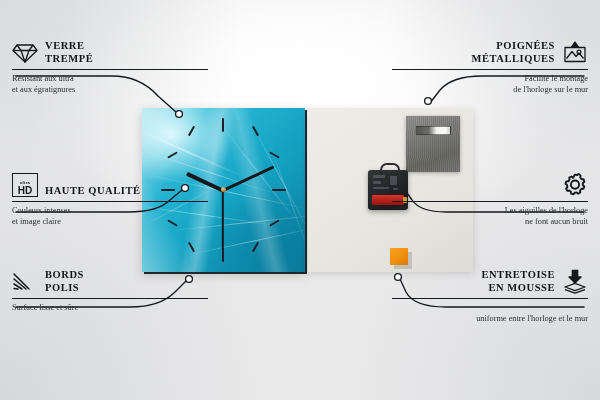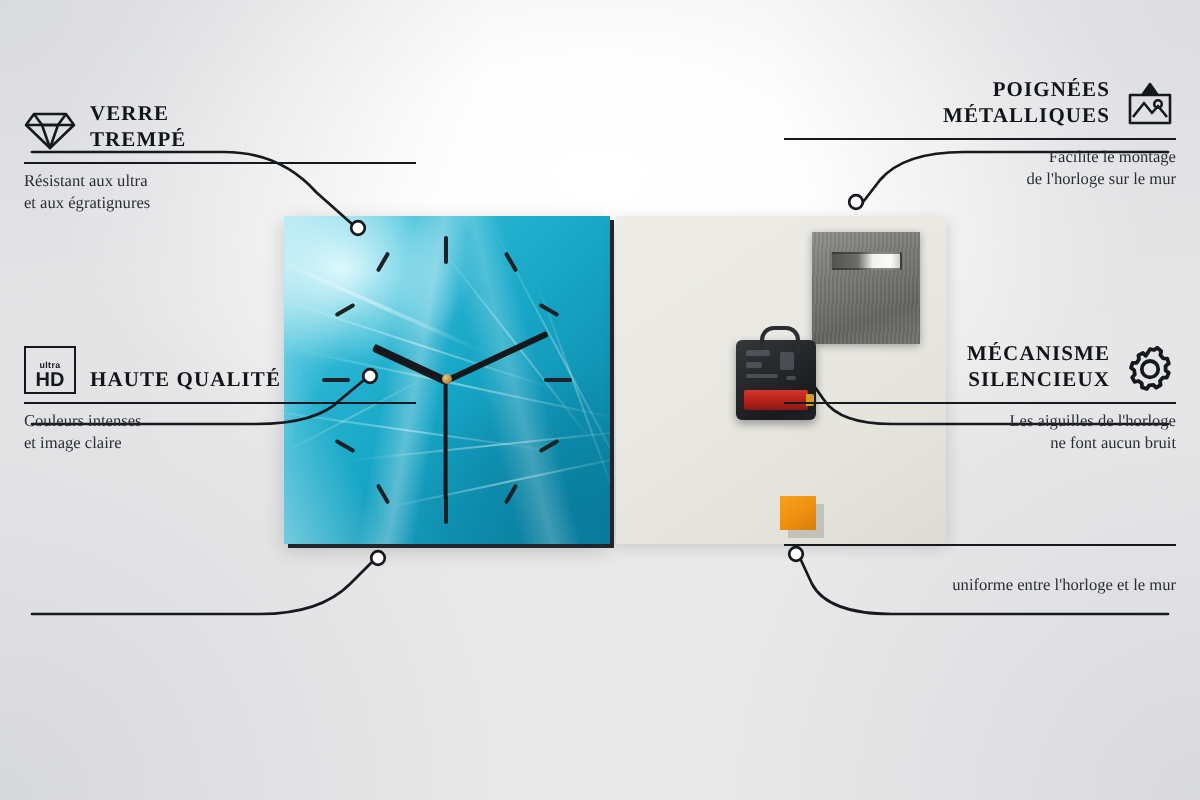--- a/index.html
+++ b/index.html
@@ -313,21 +313,21 @@
     <div class="mech-detail" style="left:5px;  top:5px;  width:12px; height:3px;"></div>
     <div class="mech-detail" style="left:5px;  top:11px; width:8px;  height:3px;"></div>
     <div class="mech-detail" style="left:22px; top:6px;  width:7px;  height:9px;"></div>
     <div class="mech-detail" style="left:5px;  top:17px; width:16px; height:2px;"></div>
     <div class="mech-detail" style="left:25px; top:18px; width:5px;  height:2px;"></div>
     <div class="battery"></div>
   </div>
 
   <div class="foam-pad"></div>
 
-  <div class="callout left" style="top:52px;">
+  <div class="callout left" style="top:40px;">
     <div class="co-head">
       <span class="co-icon">
         <svg width="26" height="22" viewBox="0 0 26 22">
           <g fill="none" stroke="#15181c" stroke-width="1.3" stroke-linejoin="round">
             <path d="M5,3 L21,3 L25,8.5 L13,20 L1,8.5 Z"></path>
             <path d="M1,8.5 L25,8.5"></path>
             <path d="M5,3 L9,8.5 L13,20 L17,8.5 L21,3"></path>
             <path d="M9,8.5 L17,8.5"></path>
           </g>
         </svg>
@@ -345,20 +345,37 @@
           <span class="ultra">ultra</span>
           <span class="hd">HD</span>
         </span>
       </span>
       <span class="co-title"><br><span>HAUTE QUALITÉ</span></span>
     </div>
     <div class="co-rule"></div>
     <div class="co-desc"><span>Couleurs intenses</span><br><span>et image claire</span></div>
   </div>
 
+  <div class="callout left" style="top:269px;">
+    <div class="co-head">
+      <span class="co-icon">
+        <svg width="26" height="22" viewBox="0 0 26 22">
+          <g fill="none" stroke="#15181c" stroke-width="1.5" stroke-linecap="round">
+            <path d="M2,3 L17,18"></path>
+            <path d="M2,8 L14,18"></path>
+            <path d="M2,13 L10,18"></path>
+            <path d="M2,17.5 L6,18"></path>
+          </g>
+        </svg>
+      </span>
+      <span class="co-title"><span>BORDS</span><br><span>POLIS</span></span>
+    </div>
+    <div class="co-rule"></div>
+    <div class="co-desc"><span>Surface lisse et sûre</span></div>
+  </div>
 
   <div class="callout right" style="top:40px;">
     <div class="co-head">
       <span class="co-icon">
         <svg width="26" height="24" viewBox="0 0 26 24">
           <g fill="none" stroke="#15181c" stroke-width="1.3" stroke-linejoin="round">
             <path d="M13,1 L9.5,6 L16.5,6 Z" fill="#15181c"></path>
             <rect x="3" y="6.5" width="20" height="14"></rect>
             <path d="M4.5,17.5 L10,10.5 L14,15.5 L17,12 L21.5,17.5"></path>
             <circle cx="17" cy="11" r="1.9"></circle>
@@ -374,24 +391,35 @@
   <div class="callout right" style="top:172px;">
     <div class="co-head">
       <span class="co-icon">
         <svg width="26" height="26" viewBox="0 0 26 26">
           <g fill="none" stroke="#15181c" stroke-width="1.9" stroke-linejoin="round">
             <path d="M13,2.6 L15.1,3 L16.6,1.9 L18.6,3.6 L18.2,5.5 L19.6,7.2 L21.6,7.3 L22.4,9.8 L20.8,11 L20.8,13.2 L22.4,14.4 L21.4,16.8 L19.4,16.8 L18,18.5 L18.3,20.5 L16.1,21.8 L14.7,20.4 L12.6,20.7 L11.5,22.4 L9,21.7 L8.9,19.7 L7.2,18.5 L5.3,18.9 L4.1,16.7 L5.4,15.2 L5.1,13.1 L3.5,11.9 L4.3,9.4 L6.3,9.4 L7.5,7.7 L7.2,5.7 L9.5,4.5 L10.9,5.9 Z"></path>
             <circle cx="13" cy="12.6" r="4.1"></circle>
           </g>
         </svg>
       </span>
-      <span class="co-title"><span>MÉCANISME</span><br><span>SILENCIEUX</span></span>
     </div>
     <div class="co-rule"></div>
     <div class="co-desc"><span>Les aiguilles de l'horloge</span><br><span>ne font aucun bruit</span></div>
   </div>
 
   <div class="callout right" style="top:269px;">
+    <div class="co-head">
+      <span class="co-icon">
+        <svg width="26" height="26" viewBox="0 0 26 26">
+          <g fill="none" stroke="#15181c" stroke-width="1.3" stroke-linejoin="round">
+            <path d="M10.3,1.5 L15.7,1.5 L15.7,8 L19,8 L13,14 L7,8 L10.3,8 Z" fill="#15181c"></path>
+            <path d="M13,14.4 L23,18 L13,21.6 L3,18 Z"></path>
+            <path d="M3,20.6 L13,24.2 L23,20.6"></path>
+          </g>
+        </svg>
+      </span>
+      <span class="co-title"><span>ENTRETOISE</span><br><span>EN MOUSSE</span></span>
+    </div>
     <div class="co-rule"></div>
     <div class="co-desc"><br><span>uniforme entre l'horloge et le mur</span></div>
   </div>
 
 </div>
 
 </body></html>

